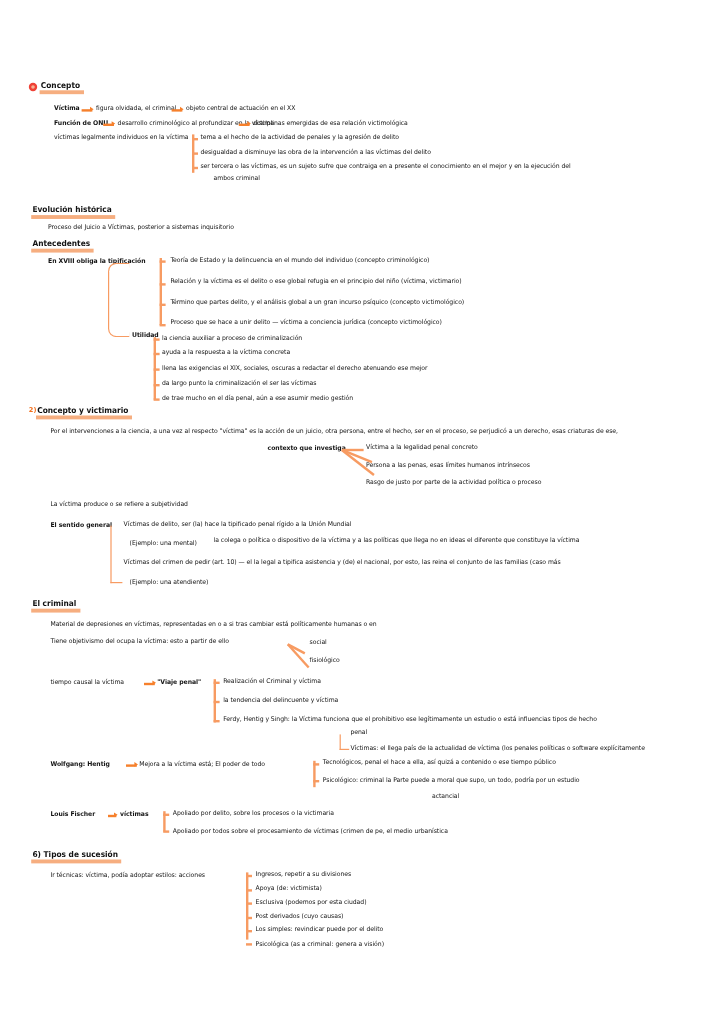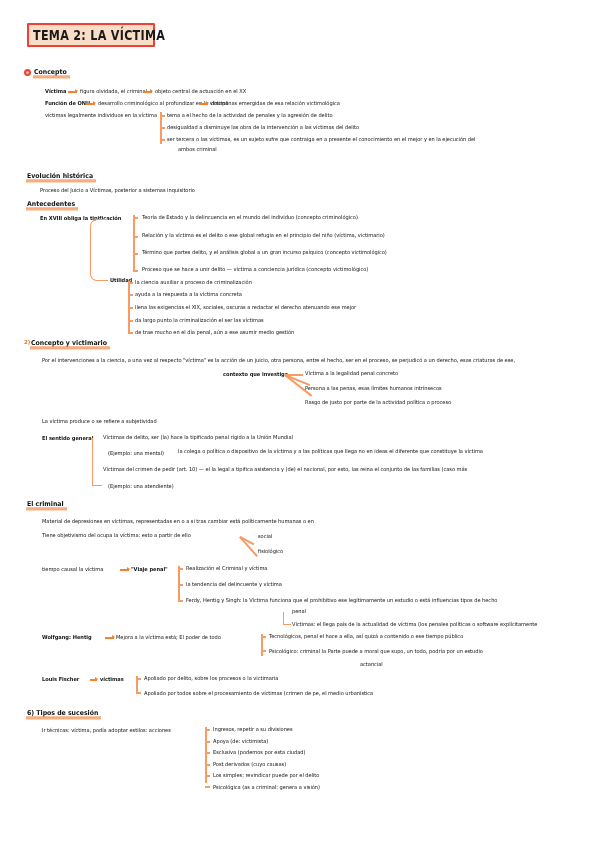--- a/index.html
+++ b/index.html
@@ -152,23 +152,20 @@
     border-left: 1.5px solid #f79b62;
     border-bottom: 1.5px solid #f79b62;
     background: transparent;
   }
 </style>
 </head>
 <body>
 
 <div id="page">
 
-  <div class="title-box">
-    <span class="title-text">TEMA 2: LA VÍCTIMA</span>
-  </div>
 
   <div class="dot" style="left:24px; top:69px;"></div>
   <div class="hdr" style="left:34px; top:68px;">Concepto</div>
 
   <div class="txt t6b" style="left:45px; top:88px;">Víctima</div>
   <div class="arrow" style="left:68px; top:91px; width:9px;"></div>
   <div class="txt t6" style="left:80px; top:88px;">figura olvidada, el criminal</div>
   <div class="arrow" style="left:143px; top:91px; width:9px;"></div>
   <div class="txt t6" style="left:155px; top:88px;">objeto central de actuación en el XX</div>
 

